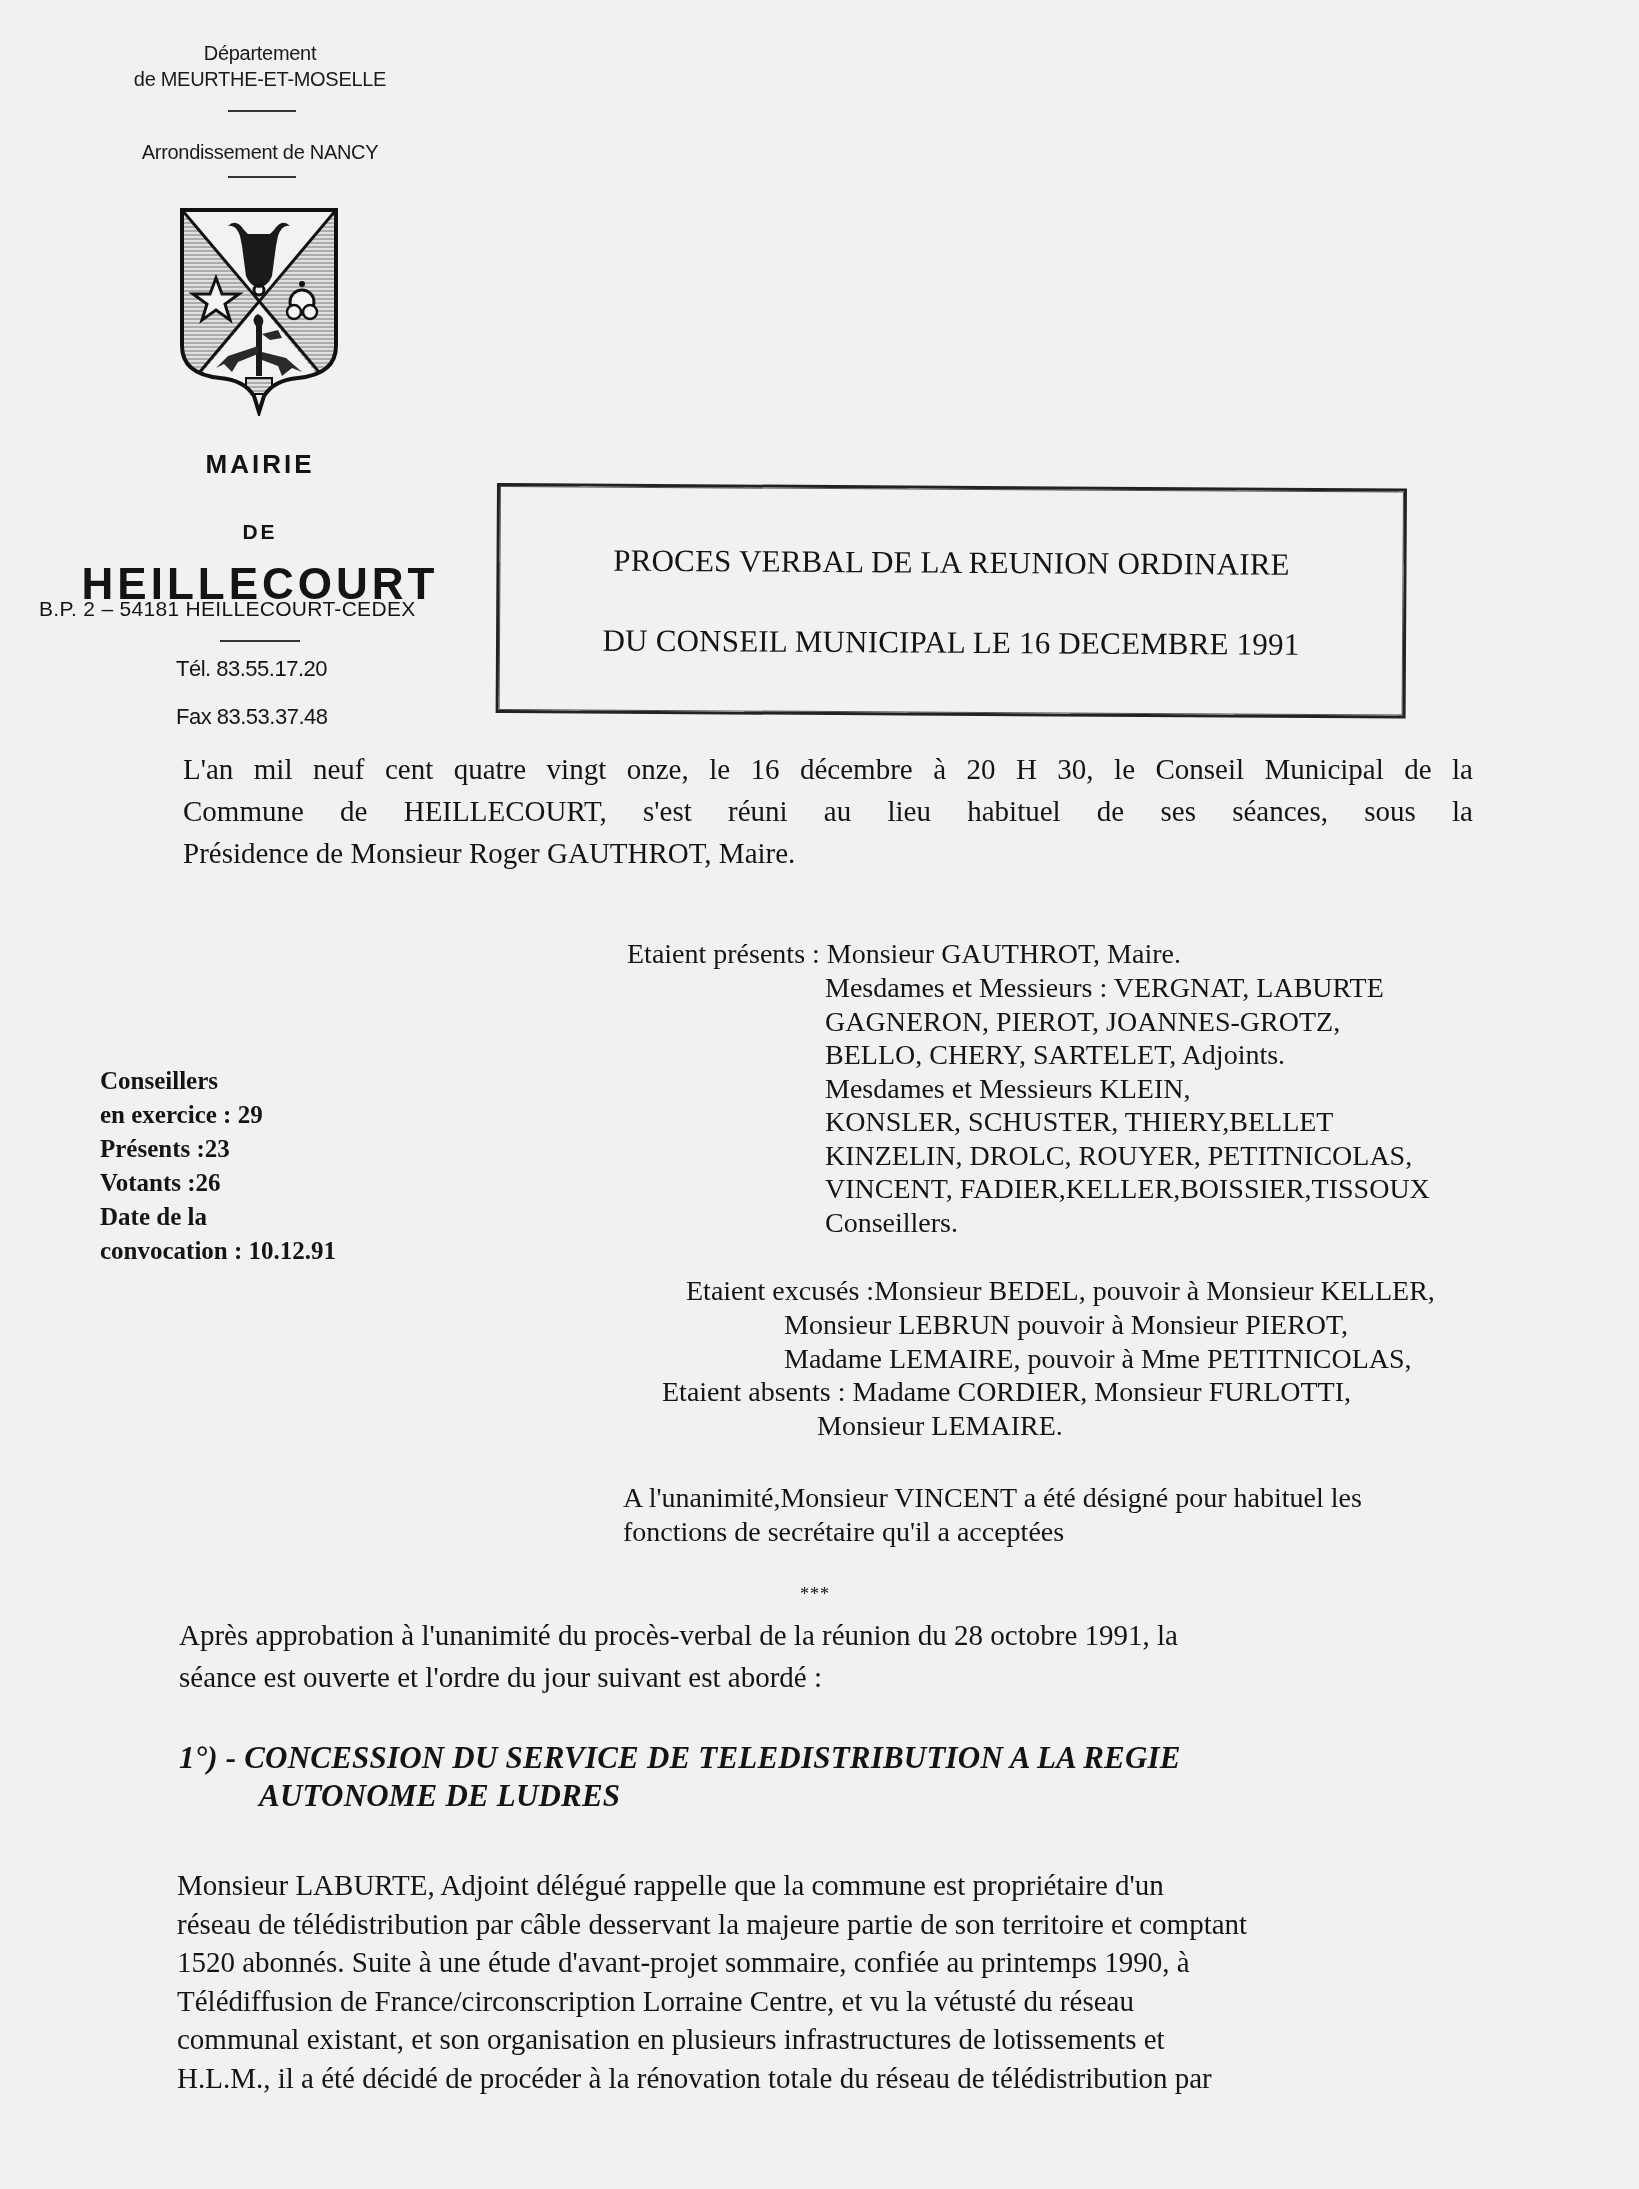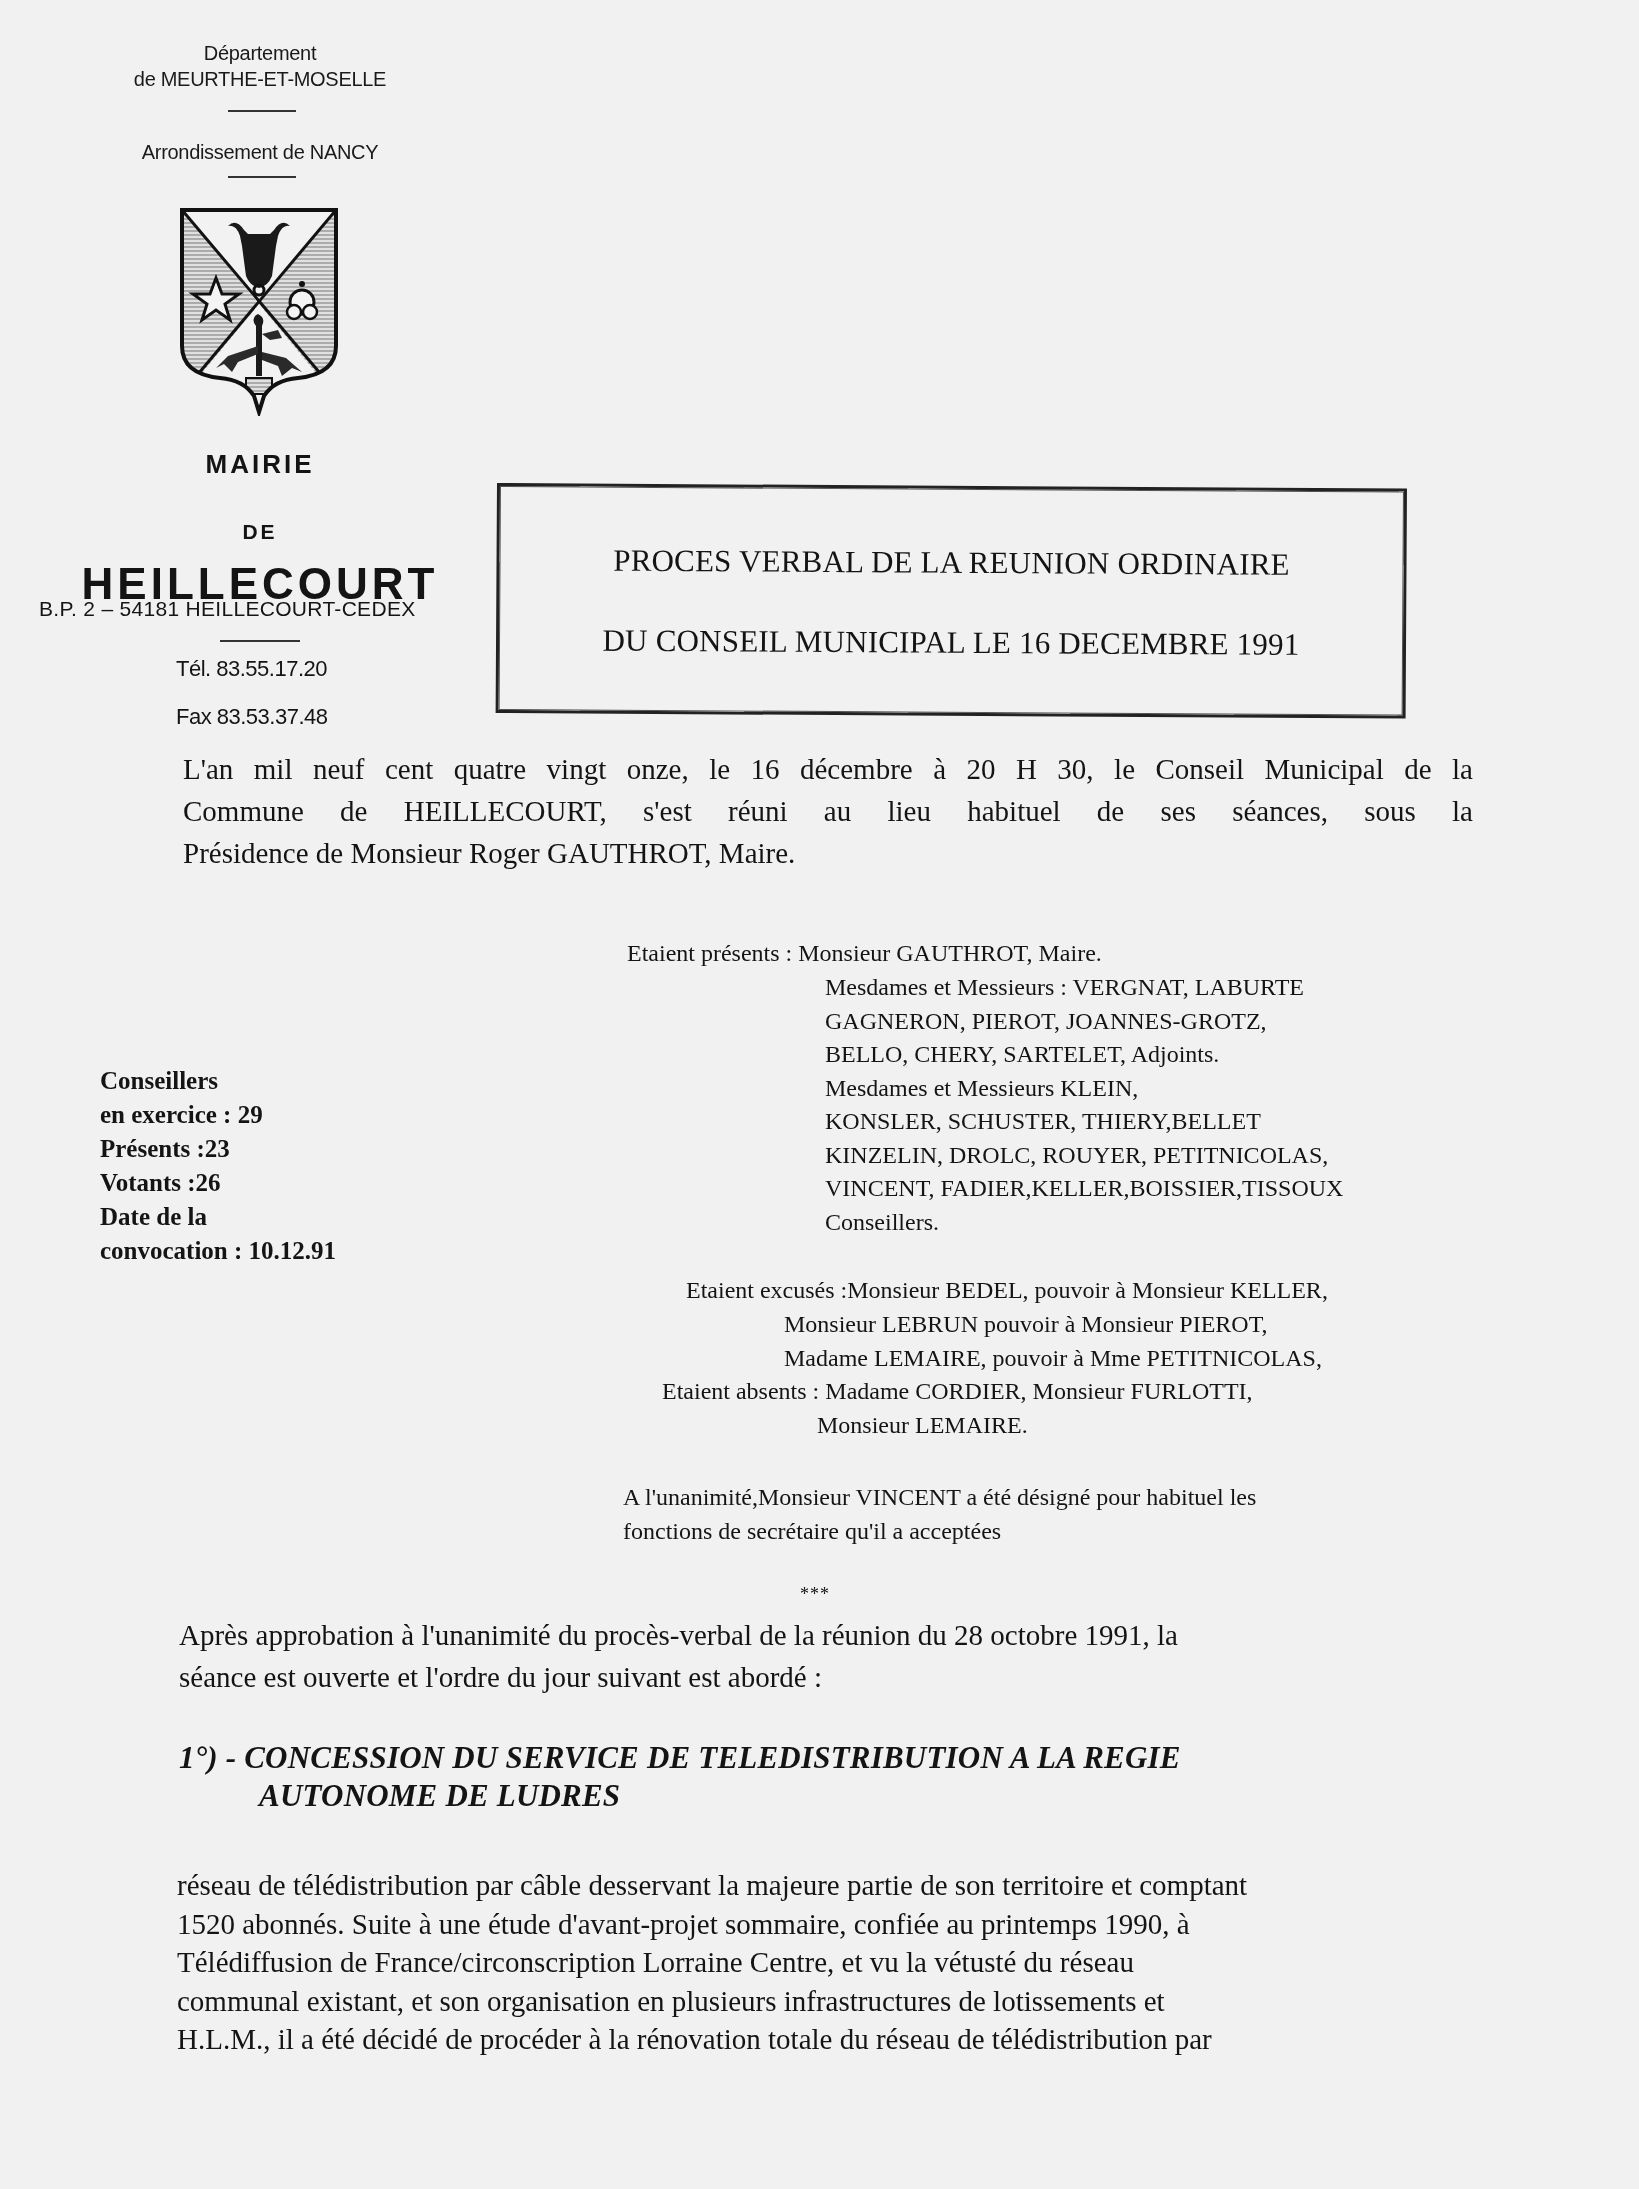--- a/index.html
+++ b/index.html
@@ -51,21 +51,21 @@
       white-space: nowrap;
     }
     .justify-line {
       display: block;
       text-align: justify;
       text-align-last: justify;
       white-space: normal;
     }
     .small-text {
       font-family: "Liberation Serif", serif;
-      font-size: 24px;
+      font-size: 28px;
       line-height: 33.5px;
       white-space: nowrap;
     }
     .sidebar-stats {
       font-family: "Liberation Serif", serif;
       font-weight: bold;
       font-size: 25px;
       line-height: 34px;
       white-space: nowrap;
     }
@@ -201,18 +201,19 @@
   <span class="line">Après approbation à l'unanimité du procès-verbal de la réunion du 28 octobre 1991, la</span>
   <span class="line">séance est ouverte et l'ordre du jour suivant est abordé :</span>
 </div>
 
 <div class="abs section-title" style="left:179px; top:1739px;">
   <span class="line">1°) - CONCESSION DU SERVICE DE TELEDISTRIBUTION A LA REGIE</span>
   <span class="line" style="padding-left:80px;">AUTONOME DE LUDRES</span>
 </div>
 
 <div class="abs body-text" style="left:177px; top:1866px; line-height:38.5px;">
+  <span class="line">Monsieur LABURTE, Adjoint délégué rappelle que la commune est propriétaire d'un</span>
   <span class="line">réseau de télédistribution par câble desservant la majeure partie de son territoire et comptant</span>
   <span class="line">1520 abonnés. Suite à une étude d'avant-projet sommaire, confiée au printemps 1990, à</span>
   <span class="line">Télédiffusion de France/circonscription Lorraine Centre, et vu la vétusté du réseau</span>
   <span class="line">communal existant, et son organisation en plusieurs infrastructures de lotissements et</span>
   <span class="line">H.L.M., il a été décidé de procéder à la rénovation totale du réseau de télédistribution par</span>
 </div>
 
 </body></html>

